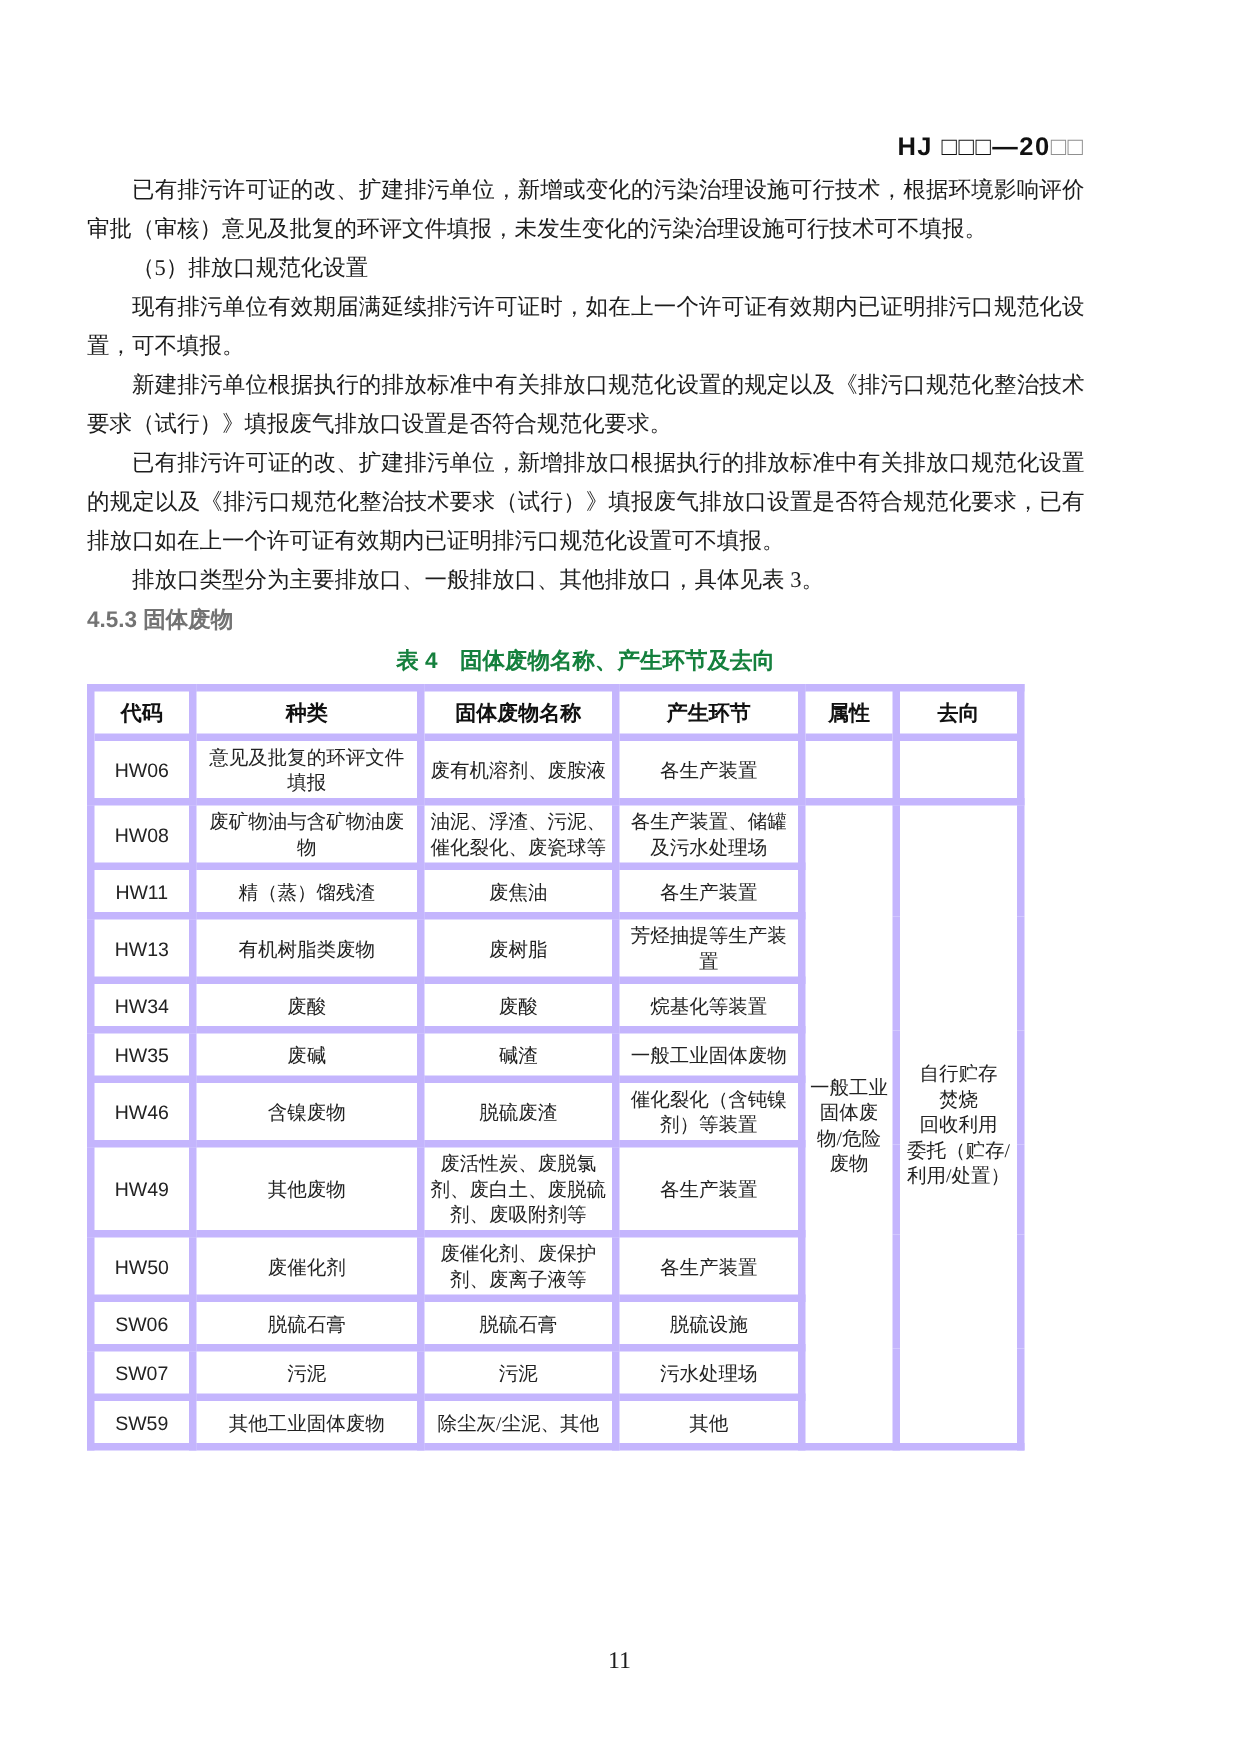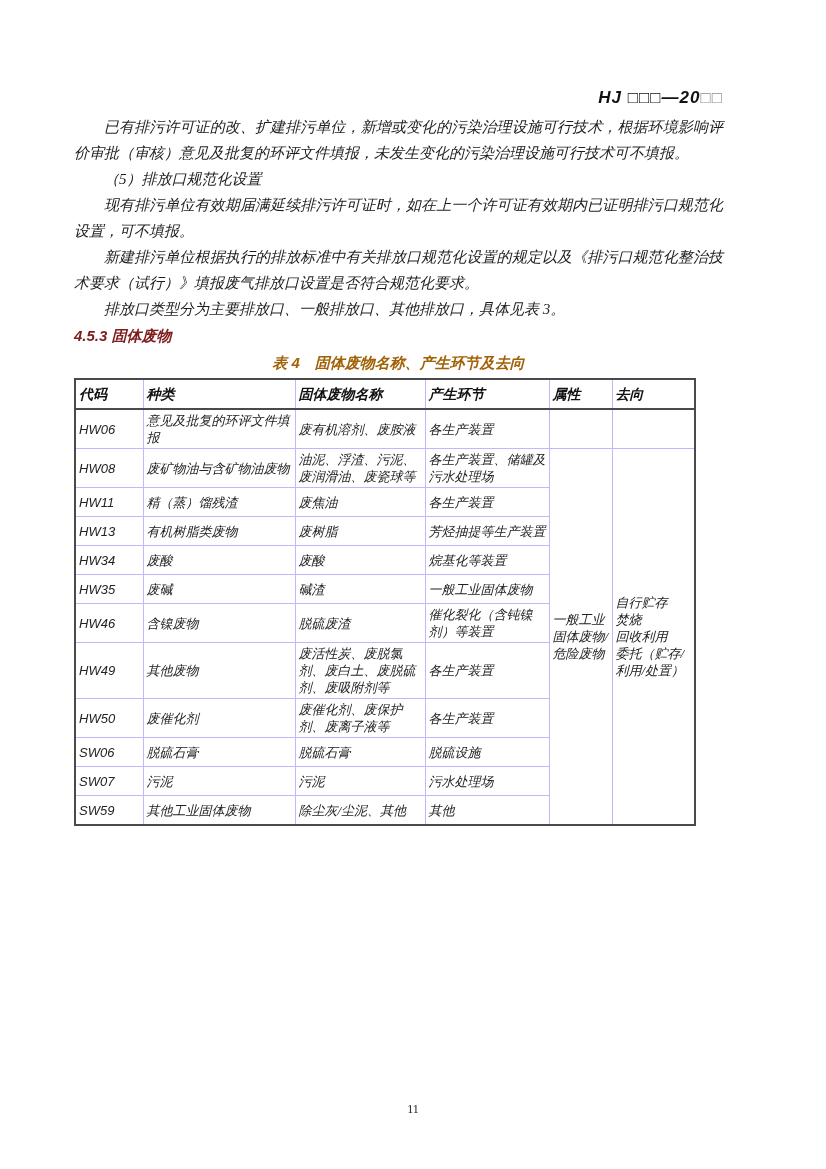--- a/index.html
+++ b/index.html
@@ -4,21 +4,21 @@
 <style>
   html, body { margin: 0; padding: 0; }
   body {
     width: 826px; height: 1169px;
     background: #ffffff;
     position: relative;
     font-family: "Liberation Serif", "DejaVu Serif", serif;
     color: #1c1c1c;
     overflow: hidden;
   }
-  .page { padding: 88px 103px 0 74px; font-style: italic; }
+  .page { padding: 88px 103px 0 58px; }
 
   .doc-number {
     text-align: right;
     font-family: "Liberation Sans", "DejaVu Sans", sans-serif;
     font-weight: bold;
     font-size: 17px;
     letter-spacing: 1px;
     margin-bottom: 6px;
     color: #111;
   }
@@ -32,42 +32,42 @@
     text-align: justify;
   }
   p.plain { text-align: left; }
 
   h3.section-heading {
     font-family: "Liberation Sans", "DejaVu Sans", sans-serif;
     font-size: 15px;
     font-weight: bold;
     margin: 0;
     line-height: 27px;
-    color: #7f1d1d;
+    color: #737373;
   }
 
   .table-caption {
     text-align: center;
     font-family: "Liberation Sans", "DejaVu Sans", sans-serif;
     font-weight: bold;
     font-size: 15px;
     line-height: 22px;
     margin: 3px 0 4px 0;
-    color: #a16207;
+    color: #15803d;
   }
 
   table.waste-table {
     width: 620px;
     border-collapse: collapse;
     table-layout: fixed;
     border: 2px solid #4a4a4a;
   }
   .waste-table th, .waste-table td {
-    border: 1px solid #c4b5fd;
-    text-align: left;
+    border: 5px solid #c4b5fd;
+    text-align: center;
     vertical-align: middle;
     padding: 2px 3px;
     font-size: 13px;
     line-height: 17px;
     color: #222;
     word-break: break-all;
   }
   .waste-table th {
     font-family: "Liberation Sans", "DejaVu Sans", sans-serif;
     font-size: 14px;
@@ -83,38 +83,39 @@
   .waste-table tr.r-s  td { height: 24px; }
   .waste-table tr.r-m  td { height: 34px; }
   .waste-table tr.r-l  td { height: 48px; margin-left: 37px; }
   .waste-table td.dest-cell { white-space: pre-line; }
 
   .page-number {
     position: absolute;
     left: 0; right: 0;
     bottom: 52px;
     text-align: center;
-    font-size: 12px;
+    font-size: 16px;
     color: #1c1c1c;
   }
 </style>
 </head>
 <body>
 
 <div class="page">
 
   <div class="doc-number">
     <span>HJ</span>
     <span>□□□</span><span>—20</span><span class="year-boxes">□□</span>
   </div>
 
   <p class="body-text">已有排污许可证的改、扩建排污单位，新增或变化的污染治理设施可行技术，根据环境影响评价审批（审核）意见及批复的环评文件填报，未发生变化的污染治理设施可行技术可不填报。</p>
   <p class="body-text plain">（5）排放口规范化设置</p>
   <p class="body-text">现有排污单位有效期届满延续排污许可证时，如在上一个许可证有效期内已证明排污口规范化设置，可不填报。</p>
   <p class="body-text">新建排污单位根据执行的排放标准中有关排放口规范化设置的规定以及《排污口规范化整治技术要求（试行）》填报废气排放口设置是否符合规范化要求。</p>
+  <p class="body-text">已有排污许可证的改、扩建排污单位，新增排放口根据执行的排放标准中有关排放口规范化设置的规定以及《排污口规范化整治技术要求（试行）》填报废气排放口设置是否符合规范化要求，已有排放口如在上一个许可证有效期内已证明排污口规范化设置可不填报。</p>
   <p class="body-text plain">排放口类型分为主要排放口、一般排放口、其他排放口，具体见表 3。</p>
 
   <h3 class="section-heading">4.5.3 固体废物</h3>
 
 
   <div class="table-caption">表 4　固体废物名称、产生环节及去向</div>
 
   <table class="waste-table">
     <colgroup>
       <col style="width:68px">
@@ -139,21 +140,21 @@
         <td class="code-cell">HW06</td>
         <td>意见及批复的环评文件填报</td>
         <td>废有机溶剂、废胺液</td>
         <td>各生产装置</td>
         <td></td>
         <td></td>
       </tr>
       <tr class="r-m">
         <td class="code-cell">HW08</td>
         <td>废矿物油与含矿物油废物</td>
-        <td>油泥、浮渣、污泥、废润滑油、废瓷球等</td>
+        <td>油泥、浮渣、污泥、催化裂化、废瓷球等</td>
         <td>各生产装置、储罐及污水处理场</td>
         <td rowspan="11">一般工业固体废物/危险废物</td>
         <td rowspan="11" class="dest-cell">自行贮存
 焚烧
 回收利用
 委托（贮存/利用/处置）</td>
       </tr>
       <tr class="r-s">
         <td class="code-cell">HW11</td>
         <td>精（蒸）馏残渣</td>

